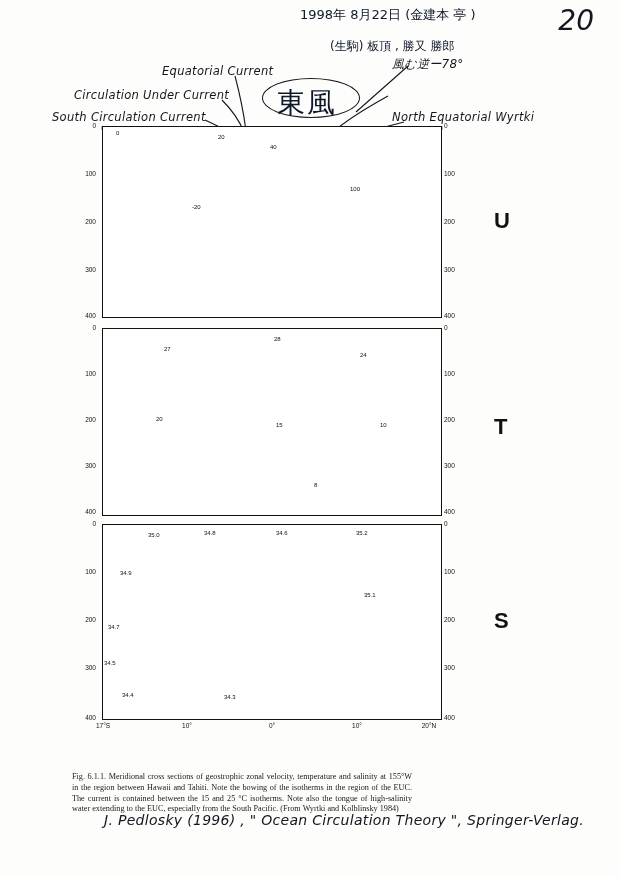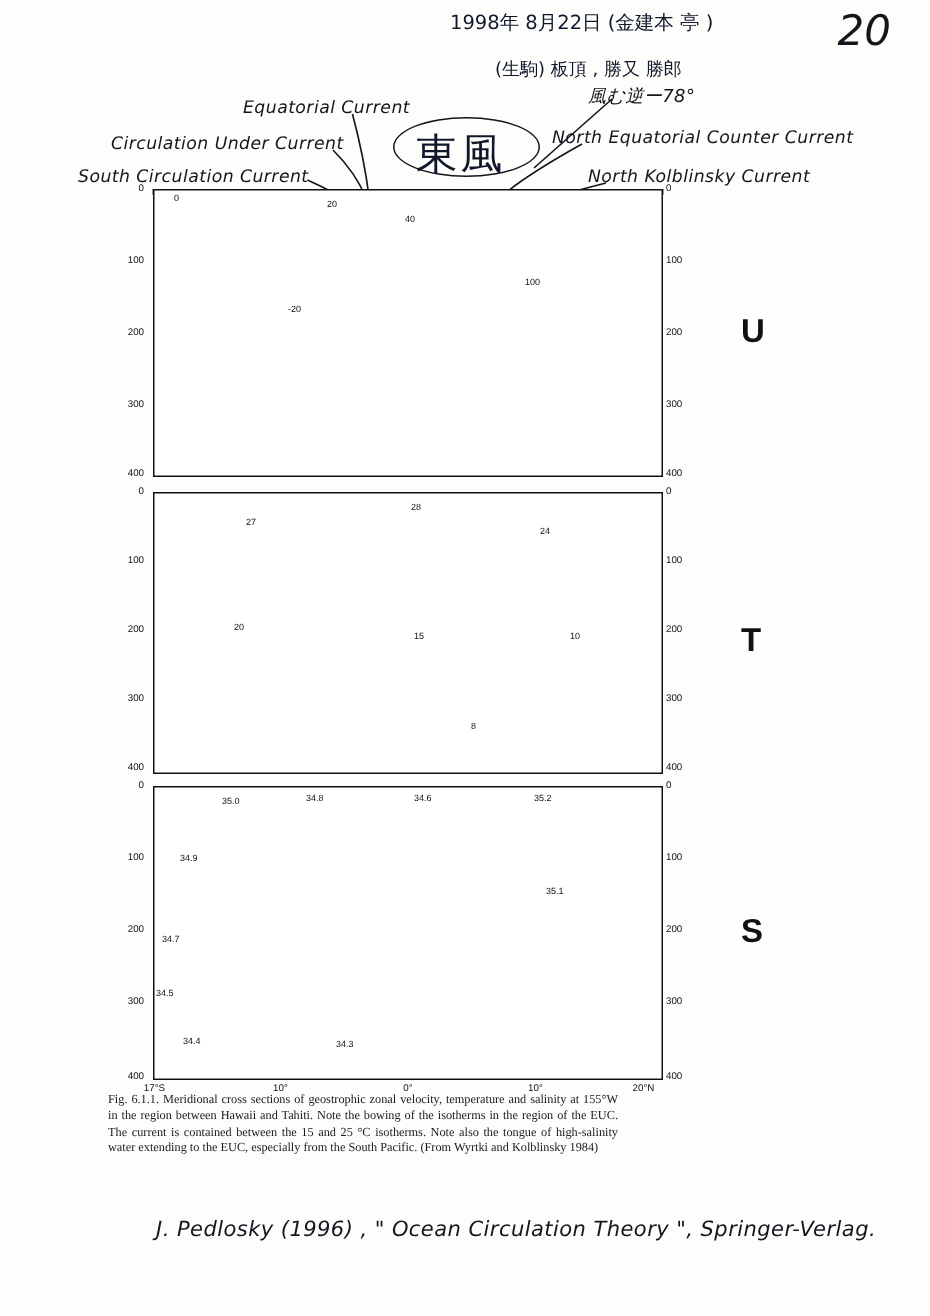--- a/index.html
+++ b/index.html
@@ -143,21 +143,21 @@
     font-size: 6.5px;
     font-family: "Liberation Sans", sans-serif;
     color: #111;
     text-align: center;
     width: 34px;
   }
 
   .caption {
     position: absolute;
     left: 72px;
-    top: 728px;
+    top: 772px;
     width: 340px;
     font-size: 8.2px;
     line-height: 1.32;
     color: #1a1a1a;
     text-align: justify;
     font-family: "Liberation Serif", serif;
   }
 
   .ref {
     position: absolute;
@@ -178,22 +178,21 @@
 
 <div class="page">
 
   <div class="note-date hand-cjk">1998年 8月22日 (金建本 亭 )</div>
   <div class="note-author hand-cjk">(生駒) 板頂 , 勝又 勝郎</div>
   <div class="page-number">20</div>
 
   <div class="ann hand" style="left:162px; top:64px;">Equatorial Current</div>
   <div class="ann hand" style="left:74px; top:88px;">Circulation Under Current</div>
   <div class="ann hand" style="left:52px; top:110px;">South Circulation Current</div>
-  <div class="ann hand" style="left:368px; top:84px;">North Equatorial Counter Current</div>
-  <div class="ann hand" style="left:392px; top:110px;">North Kolblinsky Current</div>
+  <div class="ann hand" style="left:392px; top:110px;">North Equatorial Wyrtki</div>
 
   <div class="wind-label hand">風む逆ー78°</div>
 
   <div class="ellipse"></div>
   <div class="ellipse-text hand-cjk">東風</div>
 
   <svg class="overlay" viewBox="0 0 620 877">
     <g stroke="#15151f" stroke-width="1.1" fill="none">
 
       <path d="M235,76 C 240,95 244,115 246,131"></path>

